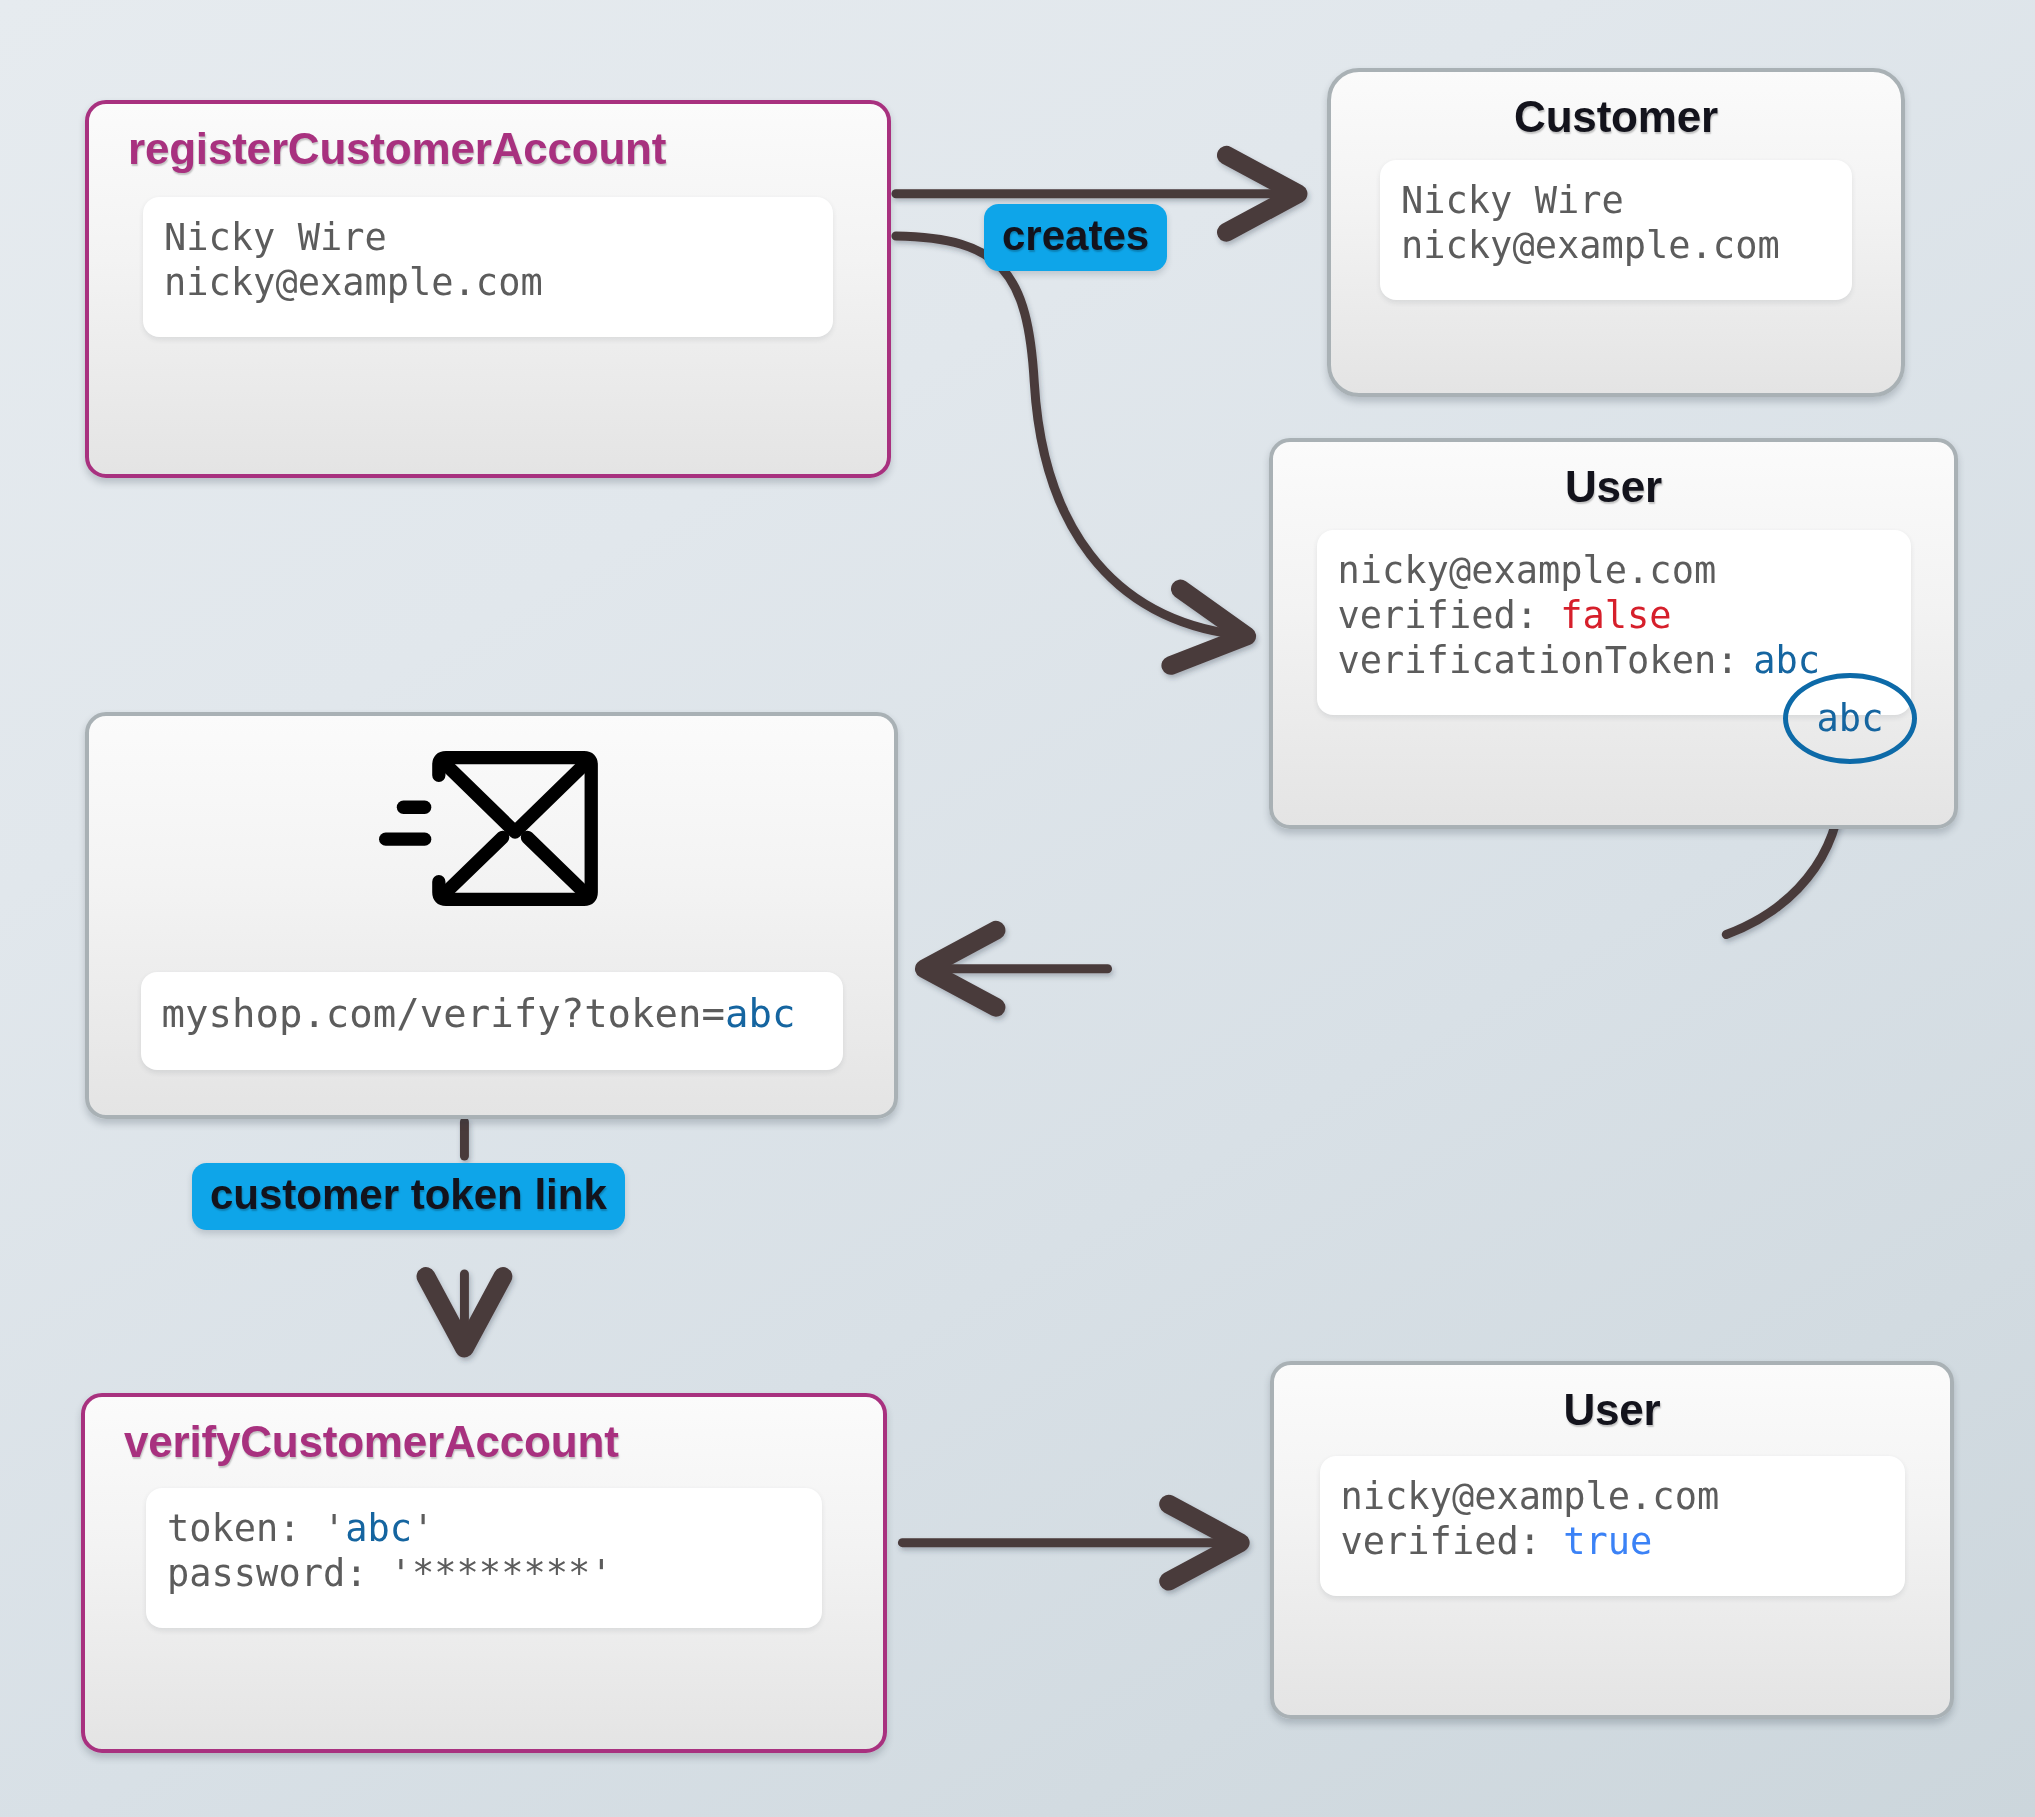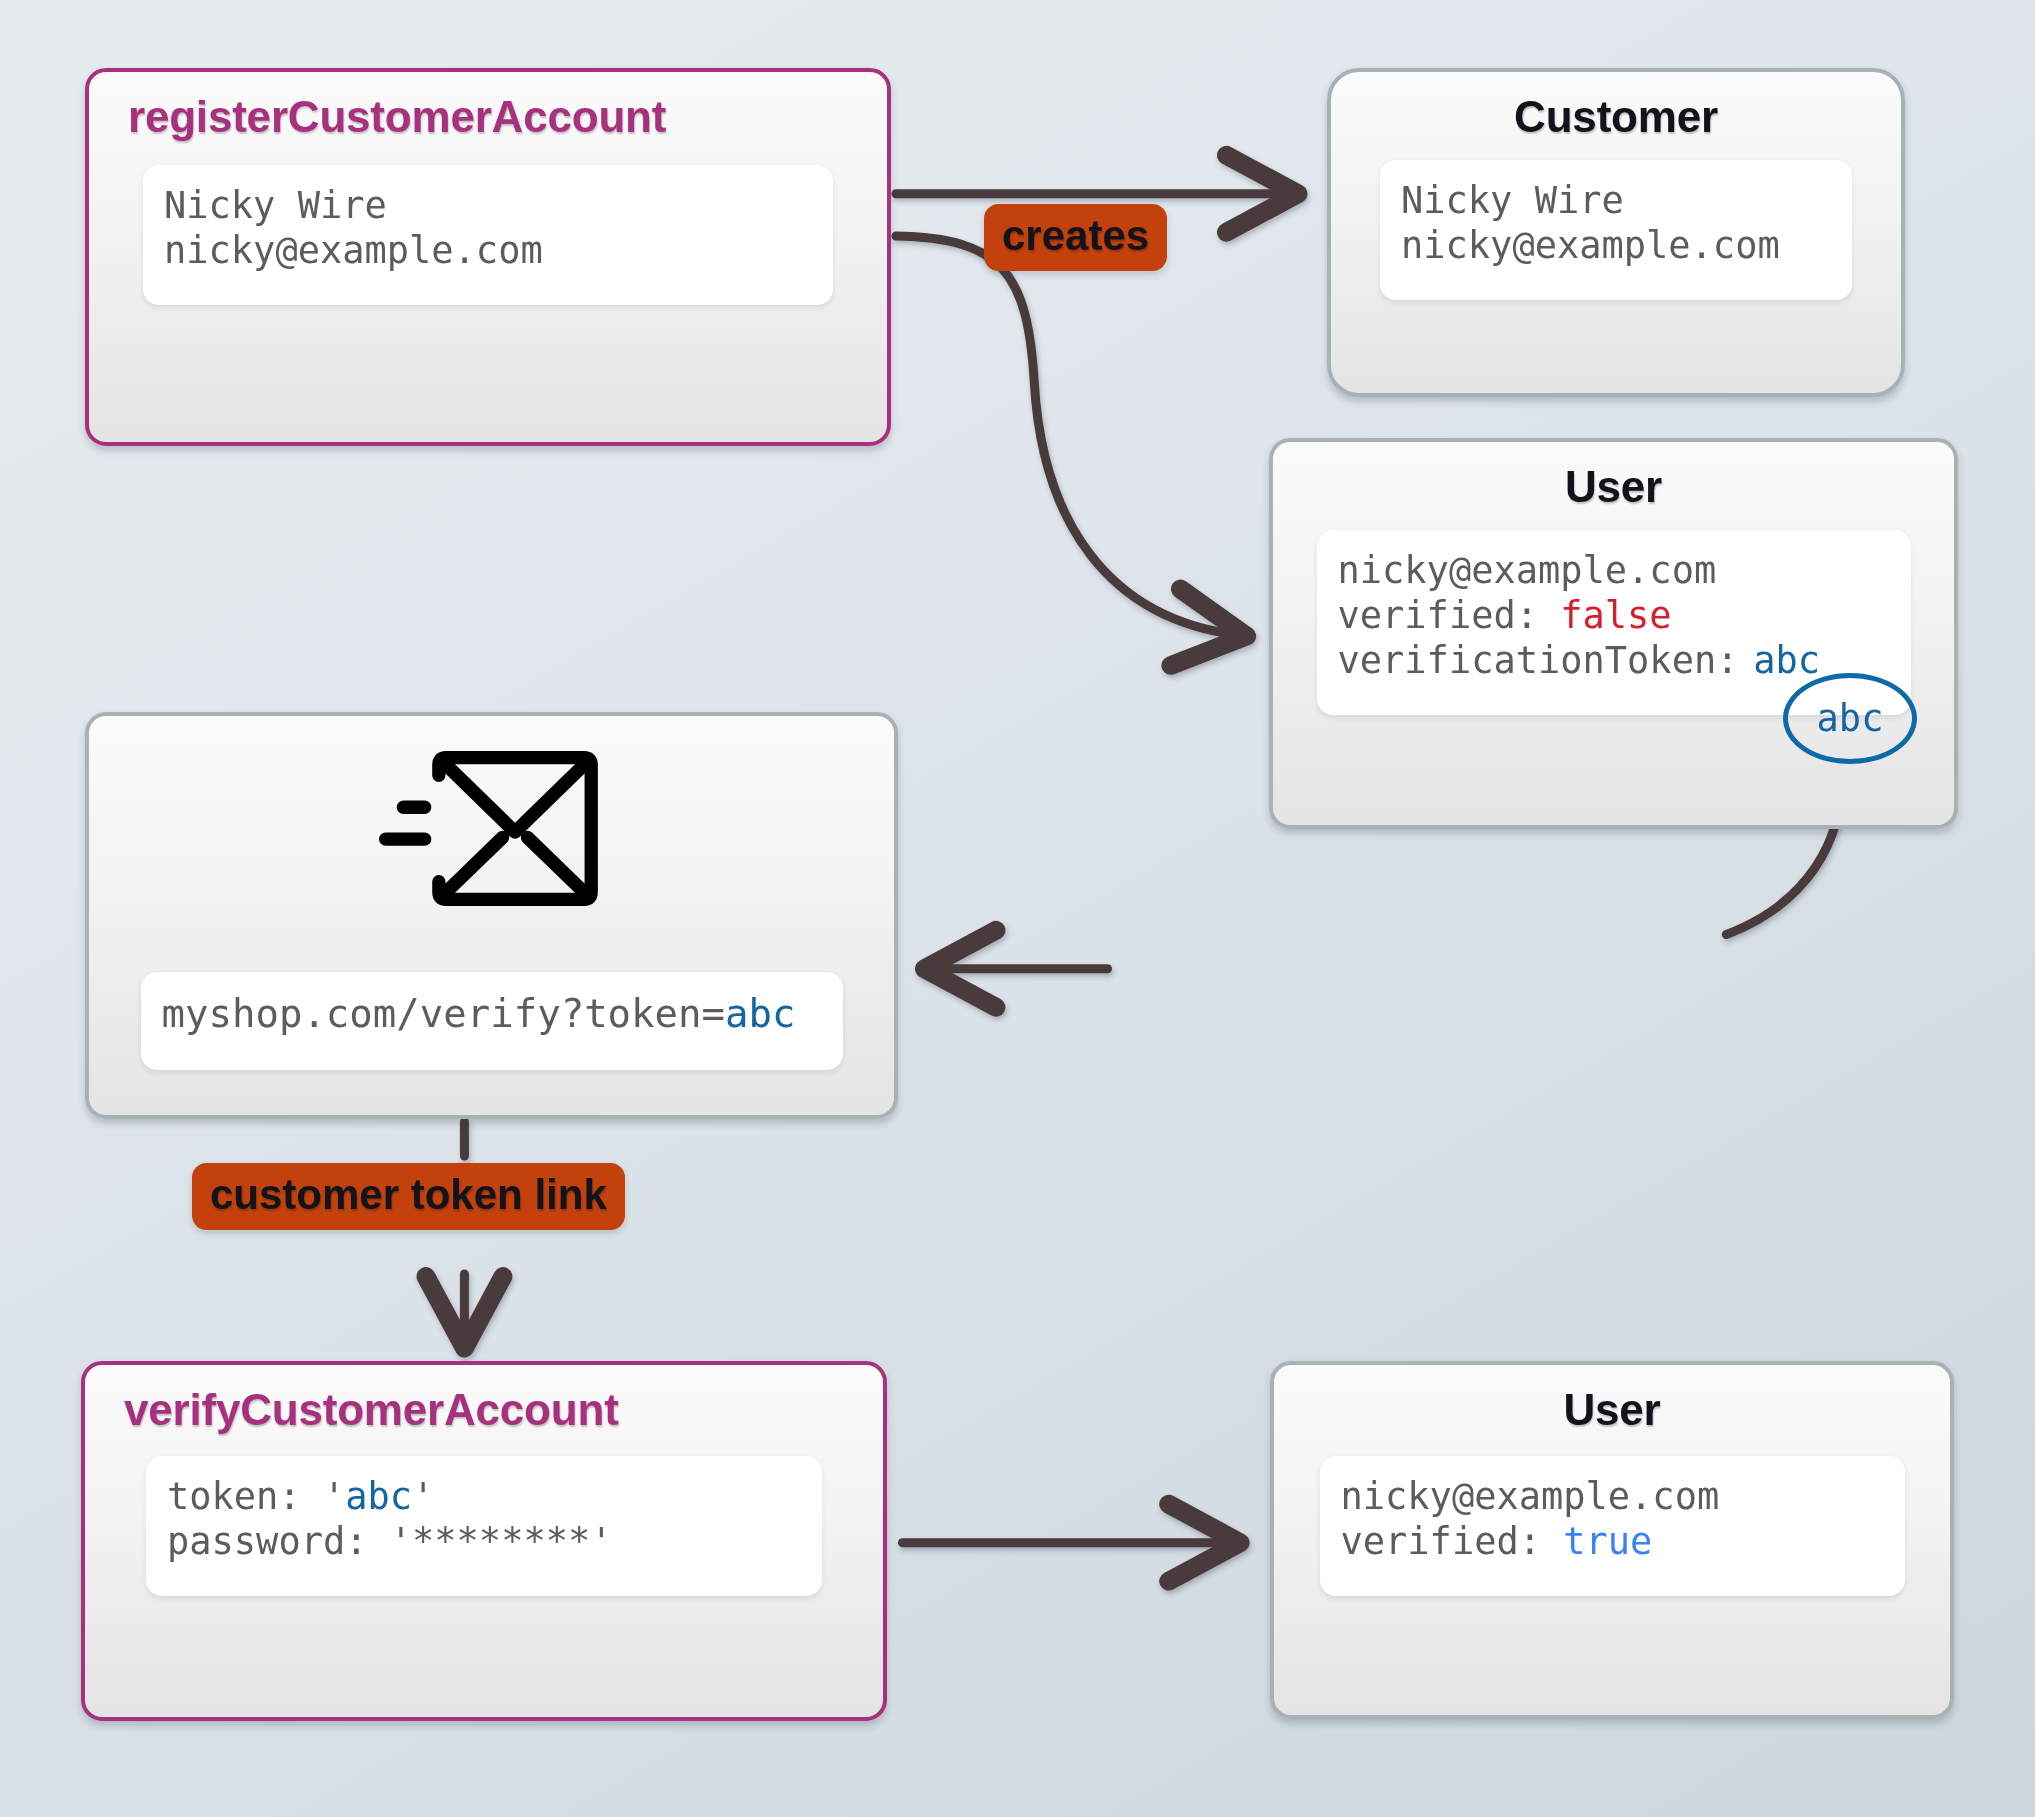--- a/index.html
+++ b/index.html
@@ -32,21 +32,21 @@
     position: absolute;
     box-sizing: border-box;
     border-radius: 21px;
     background: linear-gradient(180deg, #fbfbfb 0%, #f3f3f3 42%, #e4e4e4 100%);
     box-shadow: 0 4.1px 7.3px rgba(40,55,70,0.22);
     display: flex;
     flex-direction: column;
     align-items: center;
   }
   .node.grey   { border: 4.1px solid #a9b1b5; }
-  .node.accent { border: 4.1px solid #a8317f; }
+  .node.accent { border: 4.1px solid #a8317f; margin-top: 32px; }
 
   .node-title {
     font-size: 44px;
     font-weight: bold;
     letter-spacing: -0.2px;
     margin-top: 19.5px;
     text-shadow: 0.8px 1.6px 1.6px rgba(0,0,0,0.22);
   }
   .node.grey   .node-title { color: #13131c; }
   .node.accent .node-title { color: #a8317f; }
@@ -66,21 +66,21 @@
   .panel .row { white-space: pre; display: block; }
 
   .val-false { color: #d61f2b; }
   .val-true  { color: #3b82f6; }
   .val-blue  { color: #1565a0; }
   .quote     { color: #5c5c5c; }
 
   
   .edge-label {
     position: absolute;
-    background: #c2410c;
+    background: #0ea5e9;
     border-radius: 14.7px;
     padding: 8.1px 18px 11.4px 18px;
     font-size: 42px;
     font-weight: bold;
     color: #13131c;
     white-space: nowrap;
     text-shadow: 0.8px 1.6px 1.6px rgba(0,0,0,0.22);
     box-shadow: 0 3.3px 6.5px rgba(40,55,70,0.18);
   }
 

